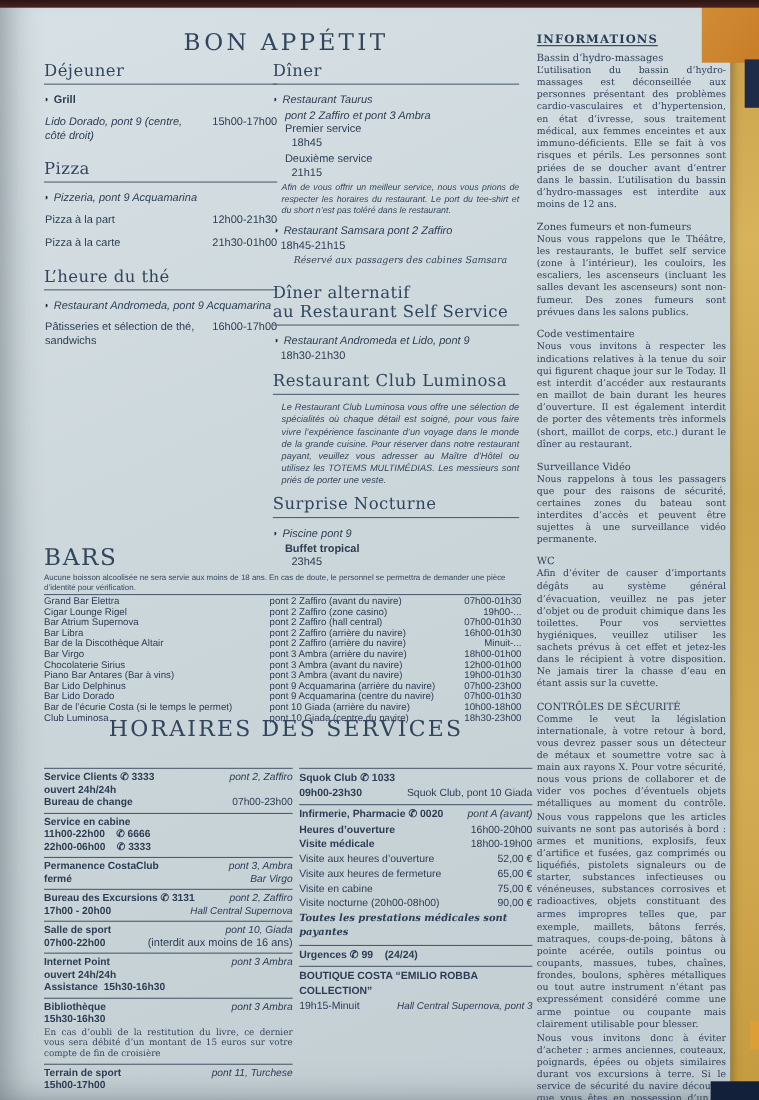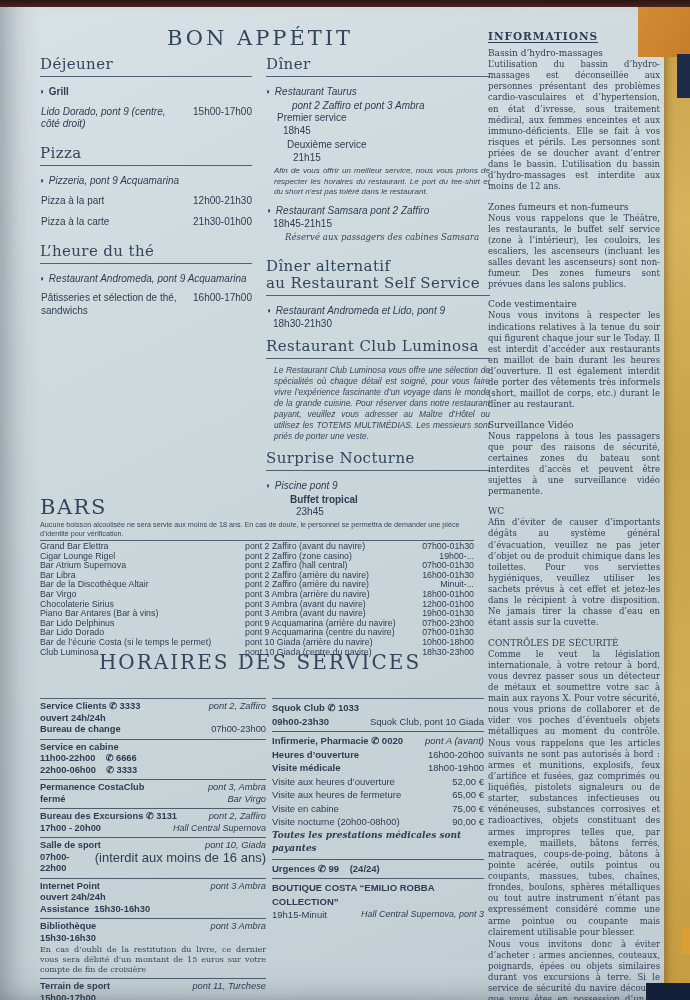--- a/index.html
+++ b/index.html
@@ -13,30 +13,30 @@
         background:linear-gradient(#c9a04b 0%,#d8b35c 22%,#caa24a 45%,#d3ab52 70%,#c59b41 100%);
         box-shadow:inset 6px 0 8px -4px rgba(90,70,20,.5);}
   .edge-orange{position:absolute;right:0;top:0;width:52px;height:57px;background:linear-gradient(120deg,#d28d36,#c87d27);z-index:4;}
   .edge-tab-navy{position:absolute;right:0;top:54px;width:13px;height:44px;background:#1e2c49;z-index:7;}
   .edge-tab-orange{position:absolute;right:0;top:928px;width:8px;height:26px;background:#dd9e35;z-index:7;}
   .edge-corner-navy{position:absolute;right:0;bottom:0;width:44px;height:17px;background:#132039;z-index:7;}
   h1.main-title{position:absolute;left:40px;top:26px;width:440px;margin:0;text-align:center;
         font-family:"DejaVu Serif",serif;font-weight:400;font-size:21px;letter-spacing:3px;color:#31455d;z-index:2;}
   .col{position:absolute;z-index:2;color:#2c3d53;}
   #col-left{left:40px;top:56px;width:212px;}
-  #col-mid{left:266px;top:56px;width:224px;}
+  #col-mid{left:248px;top:56px;width:224px;}
   #col-info{left:488px;top:30px;width:172px;}
 
   .sec-h{font-family:"DejaVu Serif",serif;font-weight:400;font-size:15px;letter-spacing:.4px;color:#31455d;
         border-bottom:1px solid #516173;padding-bottom:3px;margin:0 0 9px 0;line-height:1.15;}
   section{margin-bottom:14px;}
   .venue{font-style:italic;font-size:10px;margin:2px 0 7px 0;line-height:1.25;}
   .venue .vb{font-style:normal;font-weight:700;}
   .bullet{font-size:8px;margin-right:4px;position:relative;top:-1px;color:#1d2b3d;font-style:normal;}
-  .vcont{margin-left:26px;font-style:italic;font-size:10px;line-height:1.25;}
+  .vcont{margin-left:11px;font-style:italic;font-size:10px;line-height:1.25;}
   .row{display:flex;justify-content:space-between;font-size:10px;line-height:1.25;margin:0 0 9px 1px;}
   .row.tight{margin-bottom:2px;flex-direction:column;}
   .row .it{font-style:italic;}
   .row .bld{font-weight:700;}
   .row .time{white-space:nowrap;margin-left:6px;}
   .note-sans{font-size:8px;font-style:italic;text-align:justify;color:#35465c;line-height:1.3;margin:2px 0 8px 8px;}
   .note-serif{font-family:"DejaVu Serif",serif;font-size:8.6px;font-style:italic;color:#35465c;line-height:1.3;margin:2px 0 9px 8px;text-align:center;}
 
   
   #col-info{font-family:"DejaVu Serif",serif;}
@@ -59,21 +59,21 @@
   .svc-col{position:absolute;top:698px;z-index:2;color:#2c3d53;border-top:1px solid #516173;}
   #svc-left{left:40px;width:226px;}
   #svc-right{left:272px;width:212px;}
   .svc-block{border-bottom:1px solid #4c5c6e;padding:2px 0 3px 0;}
   .svc-col > .svc-block:last-child{border-bottom:none;}
   .sl{display:flex;justify-content:space-between;font-size:9.3px;line-height:11.5px;}
   #svc-right .sl{line-height:13.5px;font-size:9.5px;}
   .b{font-weight:700;}
   .i{font-style:italic;}
   .bi{font-weight:700;font-style:italic;font-family:"DejaVu Serif",serif;font-size:9px;}
-  .s{font-size:13px;}
+  .s{font-size:10px;}
   .hi{font-family:Liberation Sans, sans-serif;font-style:italic;font-size:9px;}
   .svr{white-space:nowrap;margin-left:5px;}
   .svc-note{font-family:"DejaVu Serif",serif;font-size:8px;line-height:1.22;text-align:justify;color:#35465c;margin:1px 0 1px 0;}
 </style>
 </head>
 <body>
 
 <div class="photo">
   <div class="page">
 
@@ -112,21 +112,21 @@
 
     <div class="col" id="col-mid">
       <section>
         <h2 class="sec-h">Dîner</h2>
         <div class="venue" style="margin-bottom:1px;"><span class="bullet">◗</span><span>Restaurant Taurus</span></div>
         <div class="vcont">pont 2 Zaffiro et pont 3 Ambra</div>
         <div class="row tight" style="margin-left:11px;">
             <span>Premier service</span>
             <span class="time">18h45</span>
           </div>
-        <div class="row tight" style="margin-left:21px;">
+        <div class="row tight" style="margin-left:11px;">
             <span>Deuxième service</span>
             <span class="time">21h15</span>
           </div>
         <div class="note-sans">Afin de vous offrir un meilleur service, nous vous prions de respecter les horaires du restaurant. Le port du tee-shirt et du short n’est pas toléré dans le restaurant.</div>
         <div class="row tight">
             <span class="it"><span class="bullet">◗</span><span>Restaurant Samsara pont 2 Zaffiro</span></span>
             <span class="time">18h45-21h15</span>
           </div>
         <div class="note-serif">Réservé aux passagers des cabines Samsara</div>
       </section>
@@ -137,21 +137,21 @@
             <span class="time">18h30-21h30</span>
           </div>
       </section>
       <section style="margin-bottom:8px;">
         <h2 class="sec-h" style="margin-bottom:6px;">Restaurant Club Luminosa</h2>
         <div class="note-sans" style="font-size:8.4px;">Le Restaurant Club Luminosa vous offre une sélection de spécialités où chaque détail est soigné, pour vous faire vivre l’expérience fascinante d’un voyage dans le monde de la grande cuisine. Pour réserver dans notre restaurant payant, veuillez vous adresser au Maître d’Hôtel ou utilisez les TOTEMS MULTIMÉDIAS. Les messieurs sont priés de porter une veste.</div>
       </section>
       <section>
         <h2 class="sec-h">Surprise Nocturne</h2>
         <div class="venue" style="margin-bottom:1px;"><span class="bullet">◗</span><span>Piscine pont 9</span></div>
-        <div class="row tight" style="margin-left:24px;">
+        <div class="row tight" style="margin-left:11px;">
             <span class="bld">Buffet tropical</span>
             <span class="time">23h45</span>
           </div>
       </section>
     </div>
 
     <div class="col" id="col-info">
       <h2 class="info-h">INFORMATIONS</h2>
       <div id="info-sections">
           <div class="info-sec">

